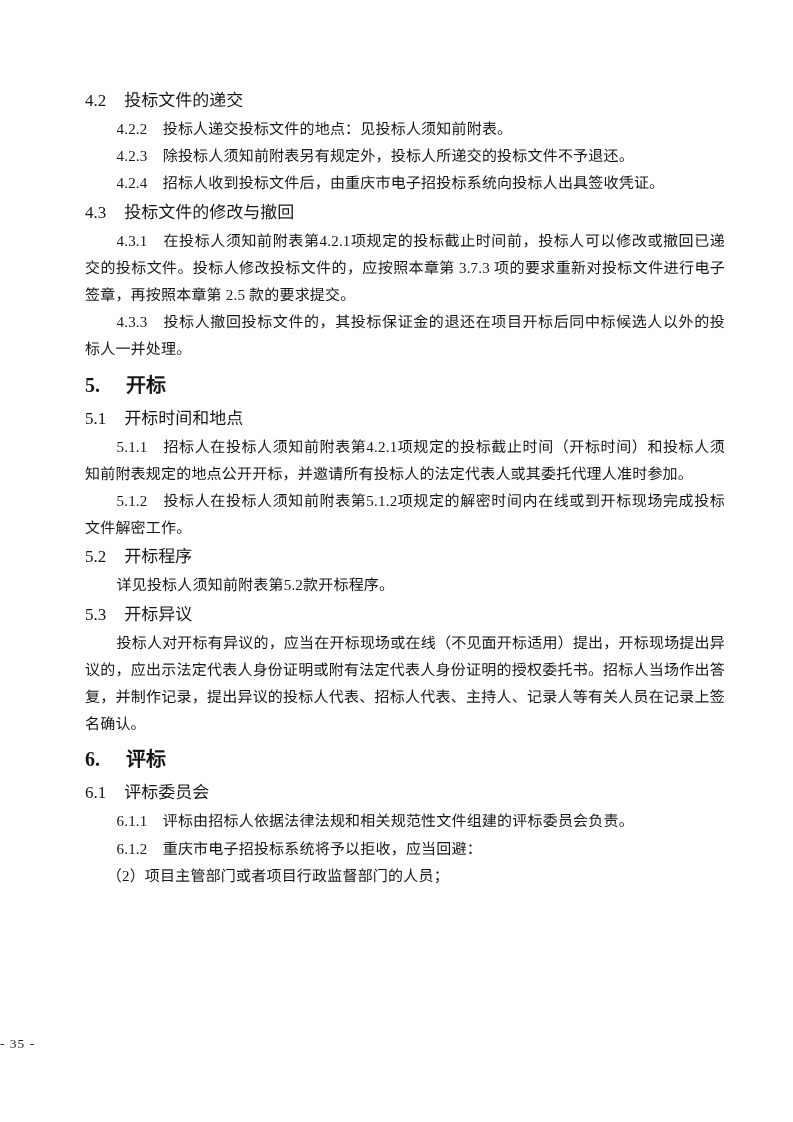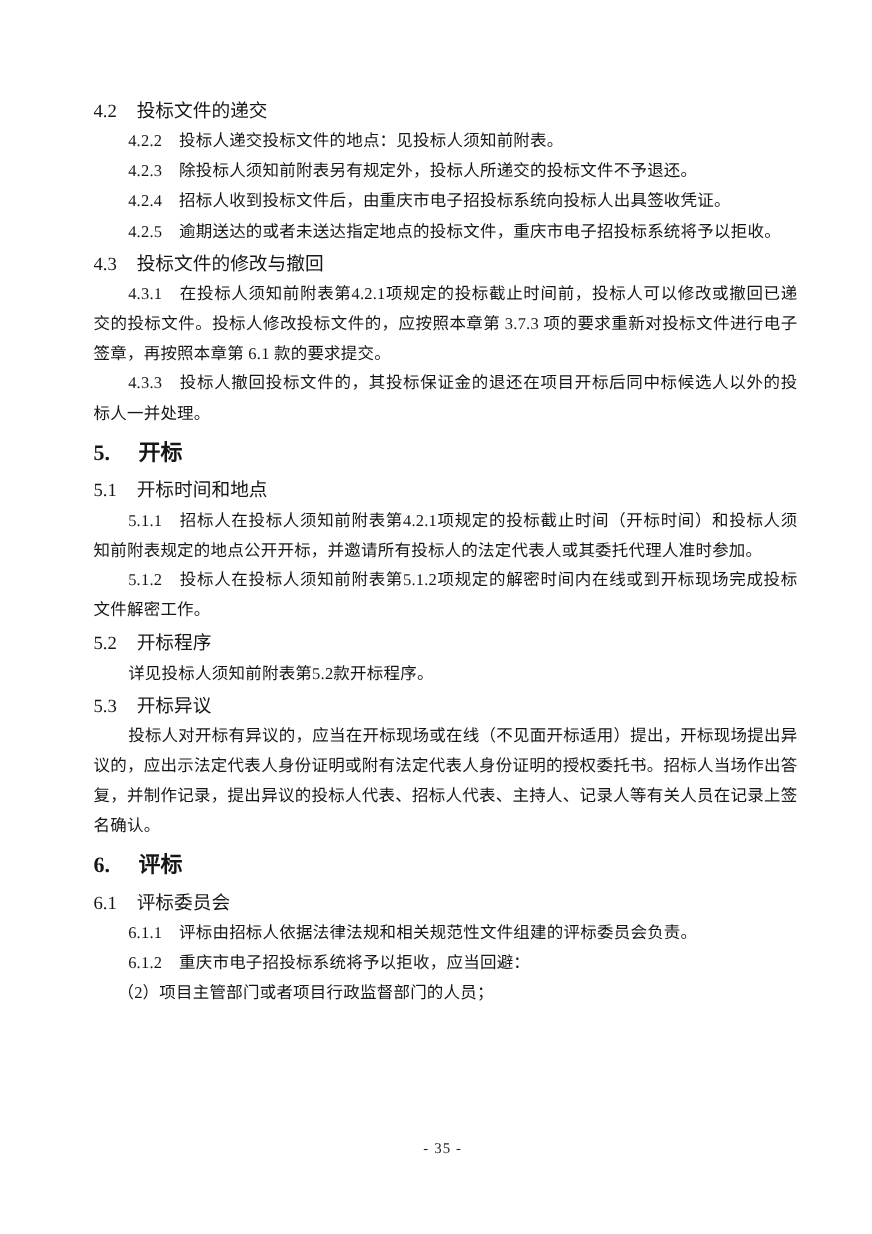--- a/index.html
+++ b/index.html
@@ -46,45 +46,43 @@
     text-align: justify;
     text-indent: 2.1em;
     letter-spacing: 0.2px;
   }
   .body.sub {
     text-indent: 1.45em;
     text-align: left;
   }
   .footer {
     position: absolute;
-    left: 12px;
+    left: 0;
     right: 0;
     top: 1036px;
-    text-align: center;
     font-size: 13.5px;
     color: #1c1c1c;
     letter-spacing: 1px;
   }
 </style>
 </head>
 <body>
 
 <div class="page">
   <div class="content">
 
     <h3 class="h2"><span class="hnum">4.2</span><span class="htitle">投标文件的递交</span></h3>
 
     <p class="body">4.2.2　投标人递交投标文件的地点：见投标人须知前附表。</p>
     <p class="body">4.2.3　除投标人须知前附表另有规定外，投标人所递交的投标文件不予退还。</p>
     <p class="body">4.2.4　招标人收到投标文件后，由重庆市电子招投标系统向投标人出具签收凭证。</p>
-    <p class="body">4.2.5　逾期送达的或者未送达指定地点的投标文件，重庆市电子招投标系统将予以拒收。</p>
 
     <h3 class="h2"><span class="hnum">4.3</span><span class="htitle">投标文件的修改与撤回</span></h3>
 
-    <p class="body">4.3.1　在投标人须知前附表第4.2.1项规定的投标截止时间前，投标人可以修改或撤回已递交的投标文件。投标人修改投标文件的，应按照本章第 3.7.3 项的要求重新对投标文件进行电子签章，再按照本章第 6.1 款的要求提交。</p>
+    <p class="body">4.3.1　在投标人须知前附表第4.2.1项规定的投标截止时间前，投标人可以修改或撤回已递交的投标文件。投标人修改投标文件的，应按照本章第 3.7.3 项的要求重新对投标文件进行电子签章，再按照本章第 2.5 款的要求提交。</p>
     <p class="body">4.3.3　投标人撤回投标文件的，其投标保证金的退还在项目开标后同中标候选人以外的投标人一并处理。</p>
 
     <h2 class="h1"><span class="hnum">5.</span><span class="htitle">开标</span></h2>
 
     <h3 class="h2"><span class="hnum">5.1</span><span class="htitle">开标时间和地点</span></h3>
 
     <p class="body">5.1.1　招标人在投标人须知前附表第4.2.1项规定的投标截止时间（开标时间）和投标人须知前附表规定的地点公开开标，并邀请所有投标人的法定代表人或其委托代理人准时参加。</p>
     <p class="body">5.1.2　投标人在投标人须知前附表第5.1.2项规定的解密时间内在线或到开标现场完成投标文件解密工作。</p>
 
     <h3 class="h2"><span class="hnum">5.2</span><span class="htitle">开标程序</span></h3>

